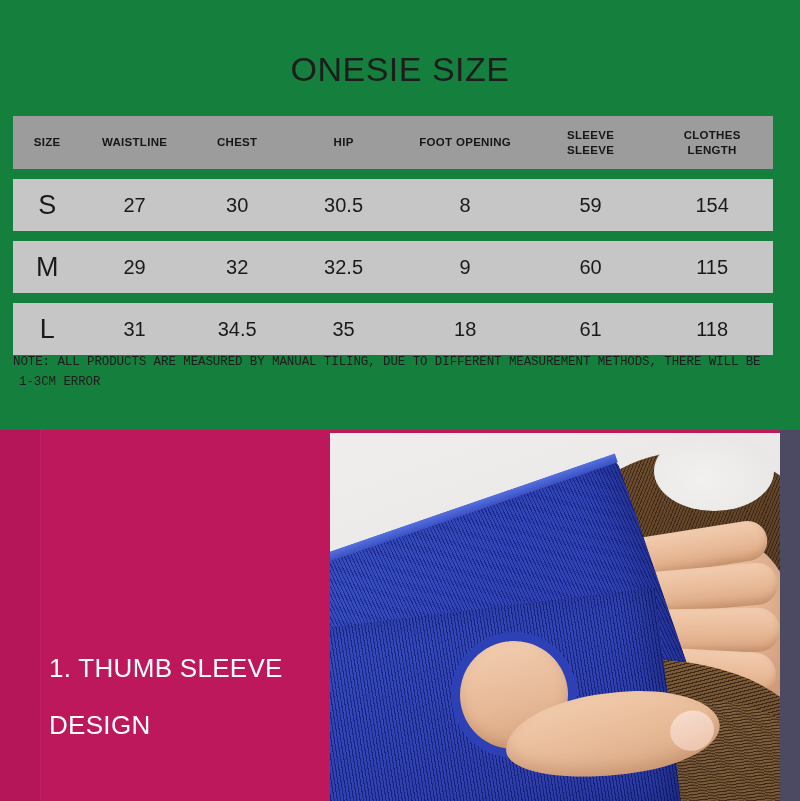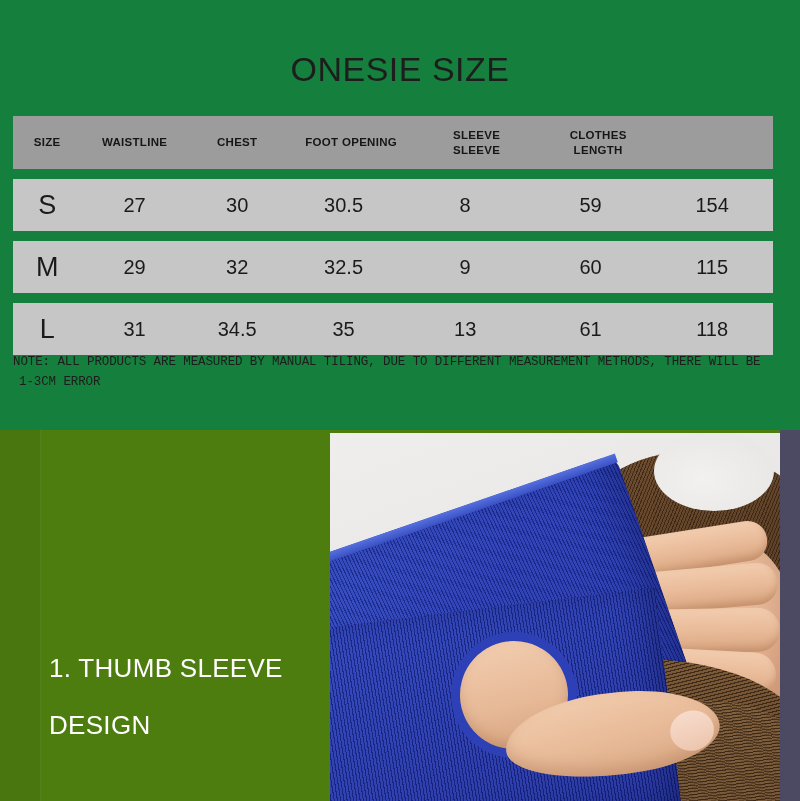--- a/index.html
+++ b/index.html
@@ -112,21 +112,21 @@
     letter-spacing: -0.1px;
   }
   #note .note-l2 { display: block; padding-left: 6px; }
 
   
   #photo-section {
     position: absolute;
     left: 0; top: 430px;
     width: 800px;
     height: 371px;
-    background: #4d7c0f;
+    background: #be185d;
     overflow: hidden;
   }
 
   
   #panel-rule {
     position: absolute;
     left: 40px; top: 0;
     width: 1px; height: 371px;
     background: rgba(255,255,255,0.045);
   }
@@ -324,20 +324,23 @@
       <div id="head-row" class="trow">
         <div class="cell c0">
           <span>SIZE</span>
         </div>
         <div class="cell c1">
           <span>WAISTLINE</span>
         </div>
         <div class="cell c2">
           <span>CHEST</span>
         </div>
+        <div class="cell c3">
+          <span>HIP</span>
+        </div>
         <div class="cell c4">
           <span>FOOT OPENING</span>
         </div>
         <div class="cell c5">
           <span>SLEEVE</span>
           <span class="l2">SLEEVE</span>
         </div>
         <div class="cell c6">
           <span>CLOTHES</span>
           <span class="l2">LENGTH</span>
@@ -362,21 +365,21 @@
         <div class="cell c4">9</div>
         <div class="cell c5">60</div>
         <div class="cell c6">115</div>
       </div>
 
       <div class="trow data-row">
         <div class="cell c0 size-col">L</div>
         <div class="cell c1">31</div>
         <div class="cell c2">34.5</div>
         <div class="cell c3">35</div>
-        <div class="cell c4">13</div>
+        <div class="cell c4">18</div>
         <div class="cell c5">61</div>
         <div class="cell c6">118</div>
       </div>
 
     </div>
 
     <p id="note">
       <span>NOTE: ALL PRODUCTS ARE MEASURED BY MANUAL TILING, DUE TO DIFFERENT MEASUREMENT METHODS, THERE WILL BE</span>
       <span class="note-l2">1-3CM ERROR</span>
     </p>

